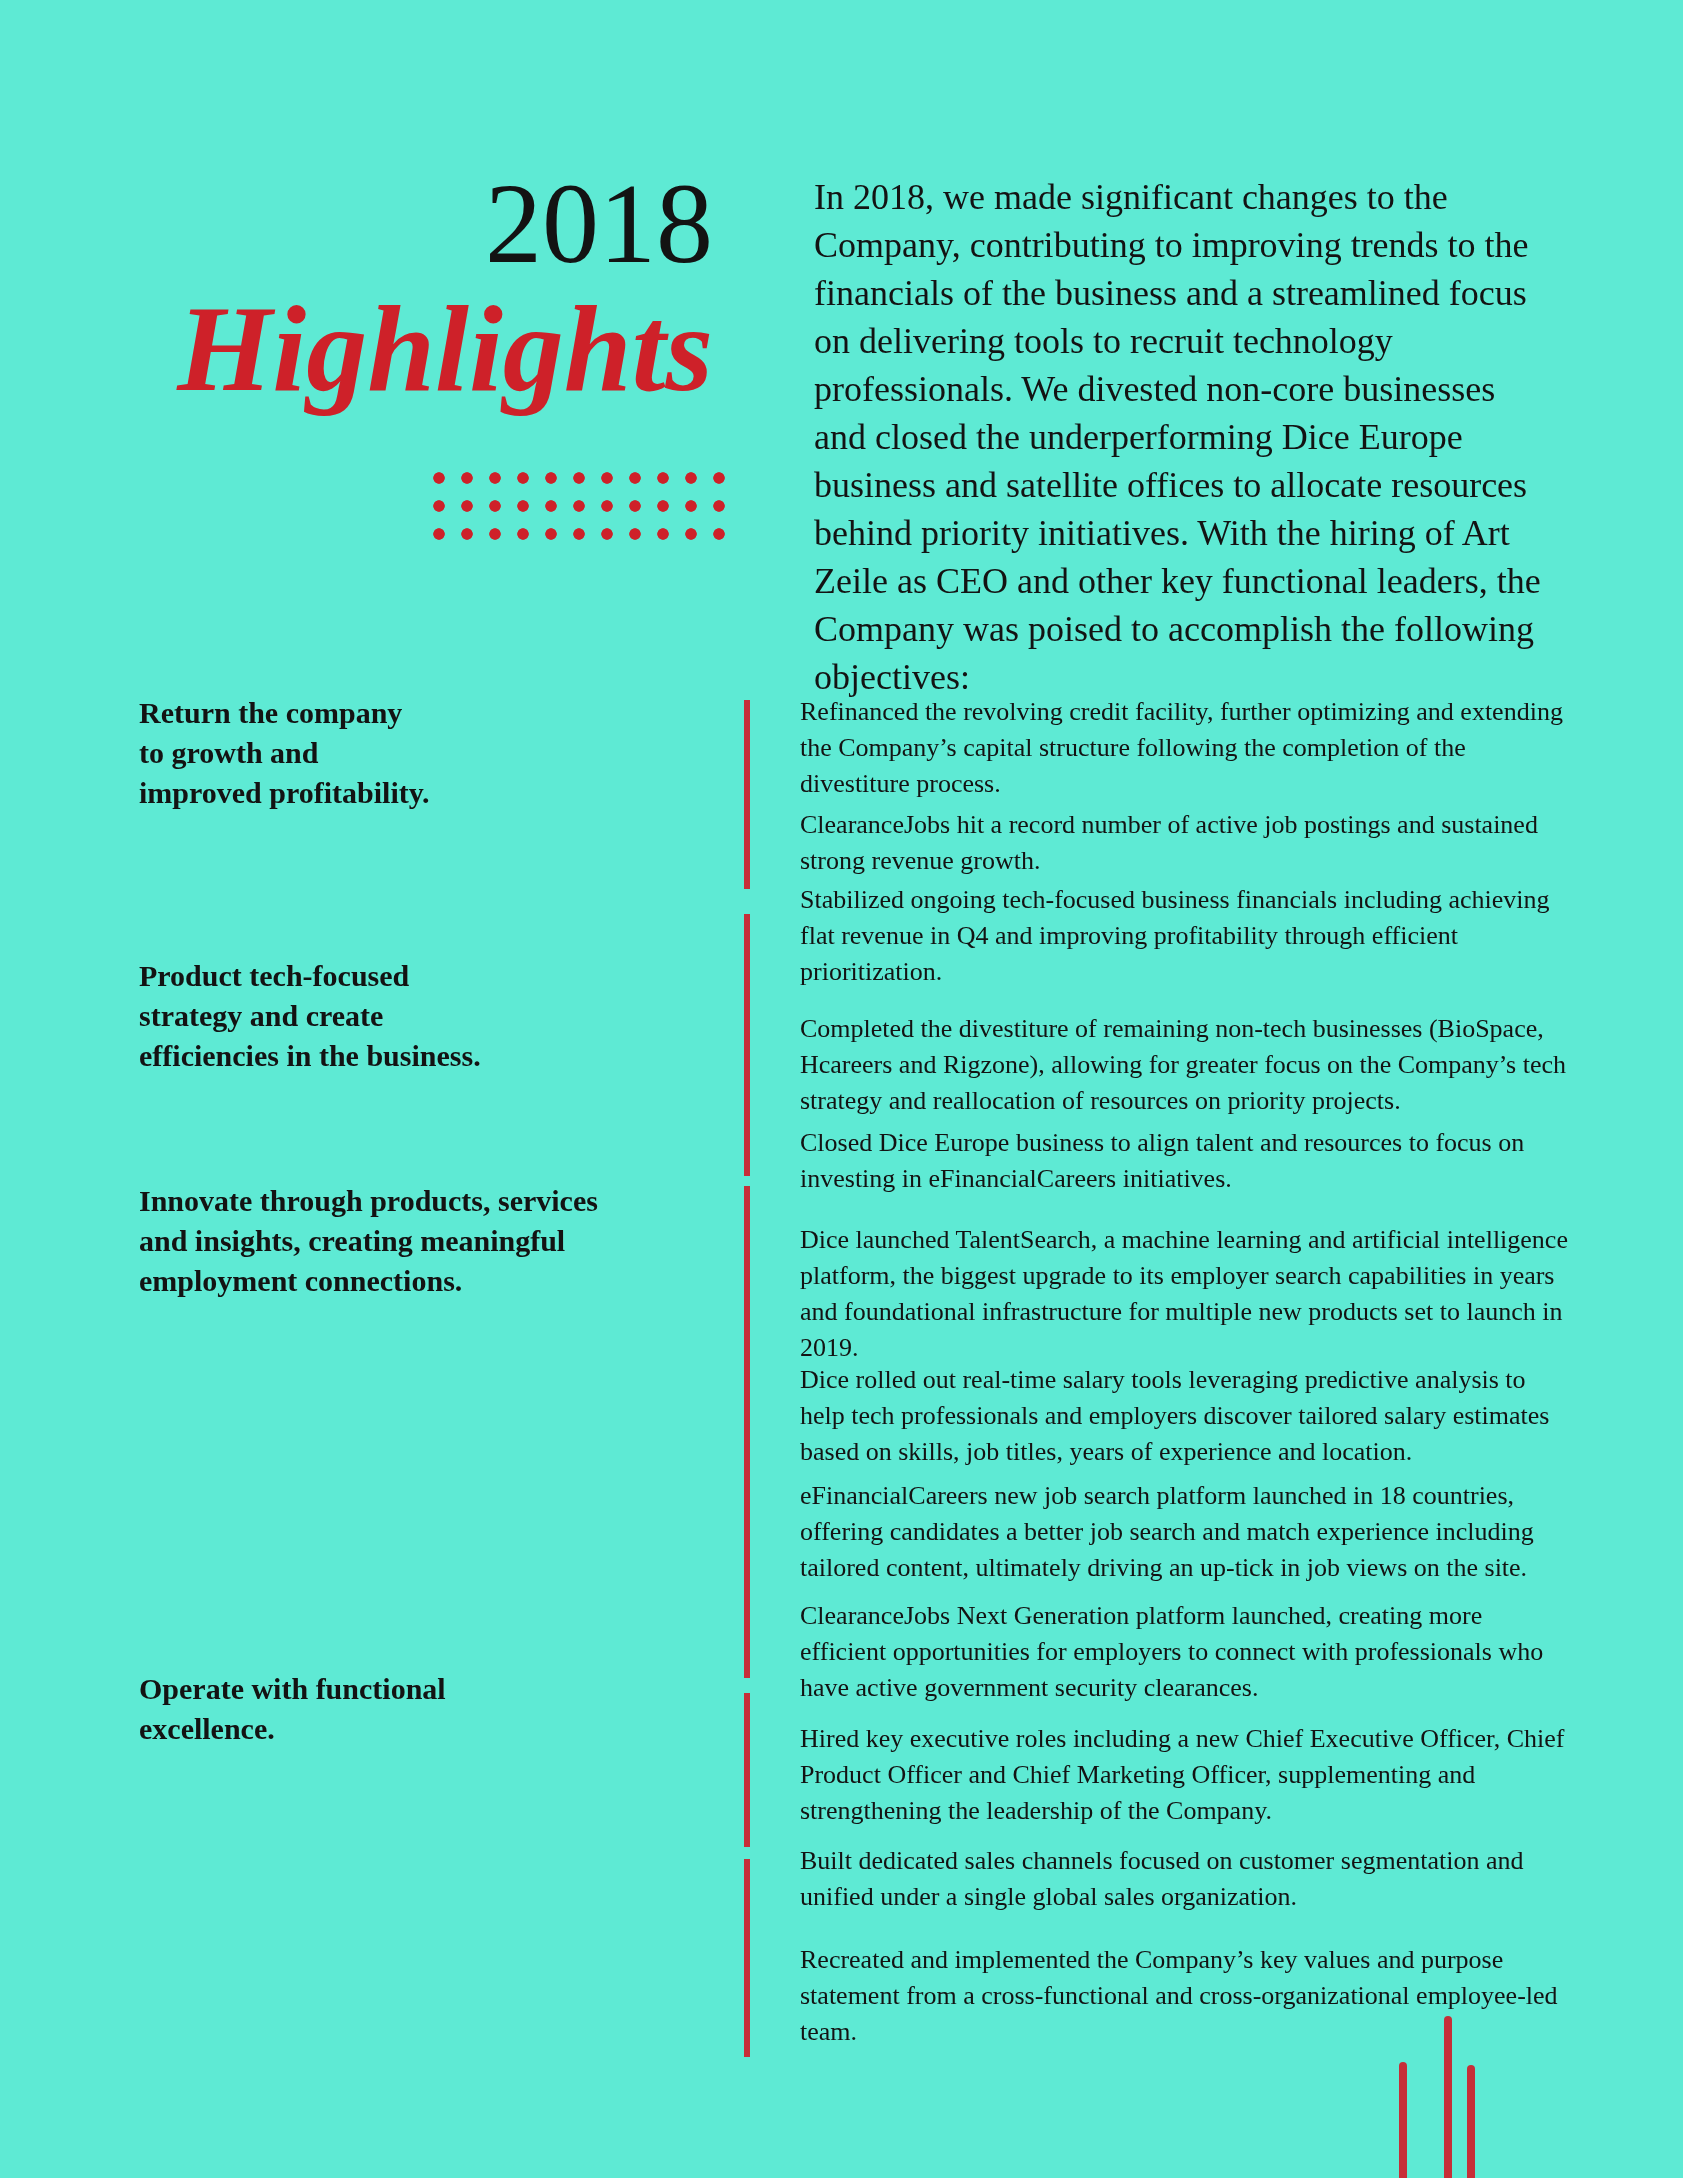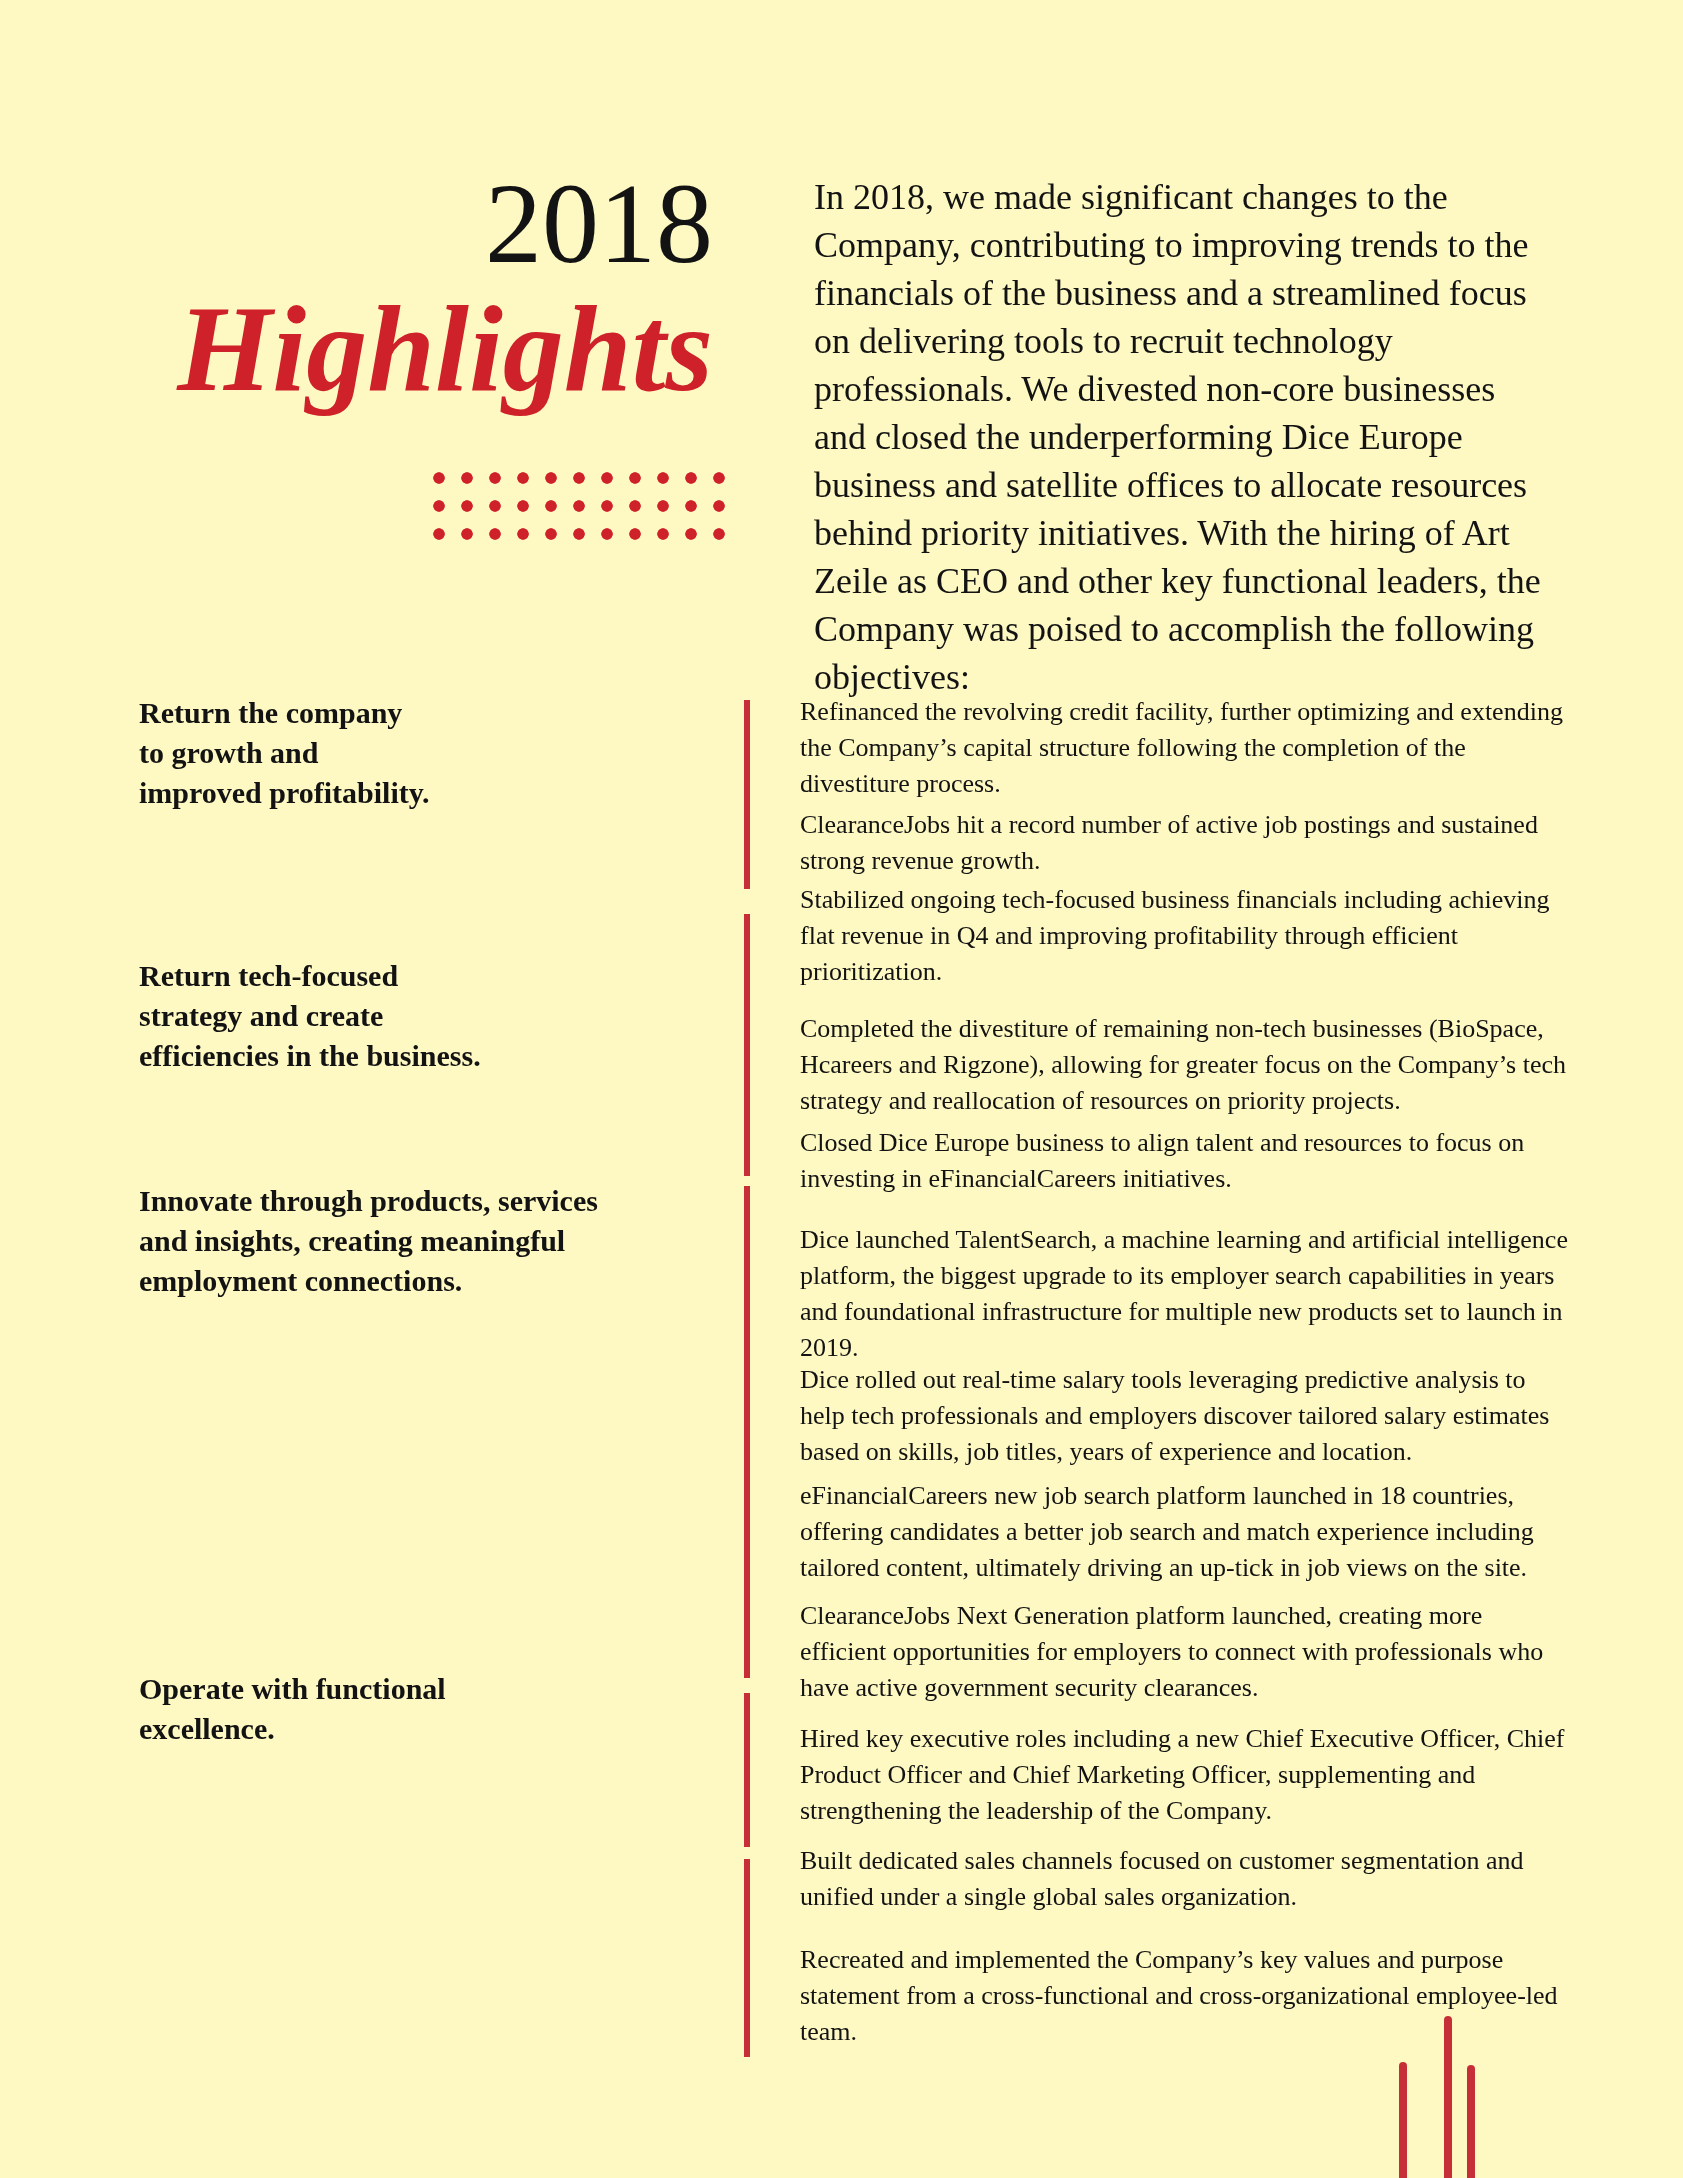--- a/index.html
+++ b/index.html
@@ -1,20 +1,20 @@
 <!DOCTYPE html>
 <html style="--brand-red: #CE2129; --bar-red: #C62F38; --text-black: #131313;"><head>
 <meta charset="utf-8">
 <style>
   html, body { margin: 0; padding: 0; background: #ffffff; }
   .page {
     position: relative;
     width: 1683px;
     height: 2178px;
-    background: #fef9c3;
+    background: #5eead4;
     overflow: hidden;
     font-family: "Liberation Serif", serif;
     color: var(--text-black, #131313);
   }
   .title-year {
     position: absolute;
     top: 164px; right: 970px;
     font-size: 114px;
     line-height: 1.05;
     font-weight: 400;
@@ -92,21 +92,21 @@
     <span>Return the company</span>
     <span>to growth and</span>
     <span>improved profitability.</span>
   </div>
   <div class="accent-bar" style="top:700px;height:189px"></div>
   <p class="body-p" style="top:676px">Refinanced the revolving credit facility, further optimizing and extending the Company’s capital structure following the completion of the divestiture process.</p>
   <p class="body-p" style="top:789px">ClearanceJobs hit a record number of active job postings and sustained strong revenue growth.</p>
   <p class="body-p" style="top:864px">Stabilized ongoing tech-focused business financials including achieving flat revenue in Q4 and improving profitability through efficient prioritization.</p>
 
   <div class="sec-heading" style="top:956px">
-    <span>Return tech-focused</span>
+    <span>Product tech-focused</span>
     <span>strategy and create</span>
     <span>efficiencies in the business.</span>
   </div>
   <div class="accent-bar" style="top:914px;height:262px"></div>
   <p class="body-p" style="top:993px">Completed the divestiture of remaining non-tech businesses (BioSpace, Hcareers and Rigzone), allowing for greater focus on the Company’s tech strategy and reallocation of resources on priority projects.</p>
   <p class="body-p" style="top:1107px">Closed Dice Europe business to align talent and resources to focus on investing in eFinancialCareers initiatives.</p>
 
   <div class="sec-heading" style="top:1181px">
     <span>Innovate through products, services</span>
     <span>and insights, creating meaningful</span>

